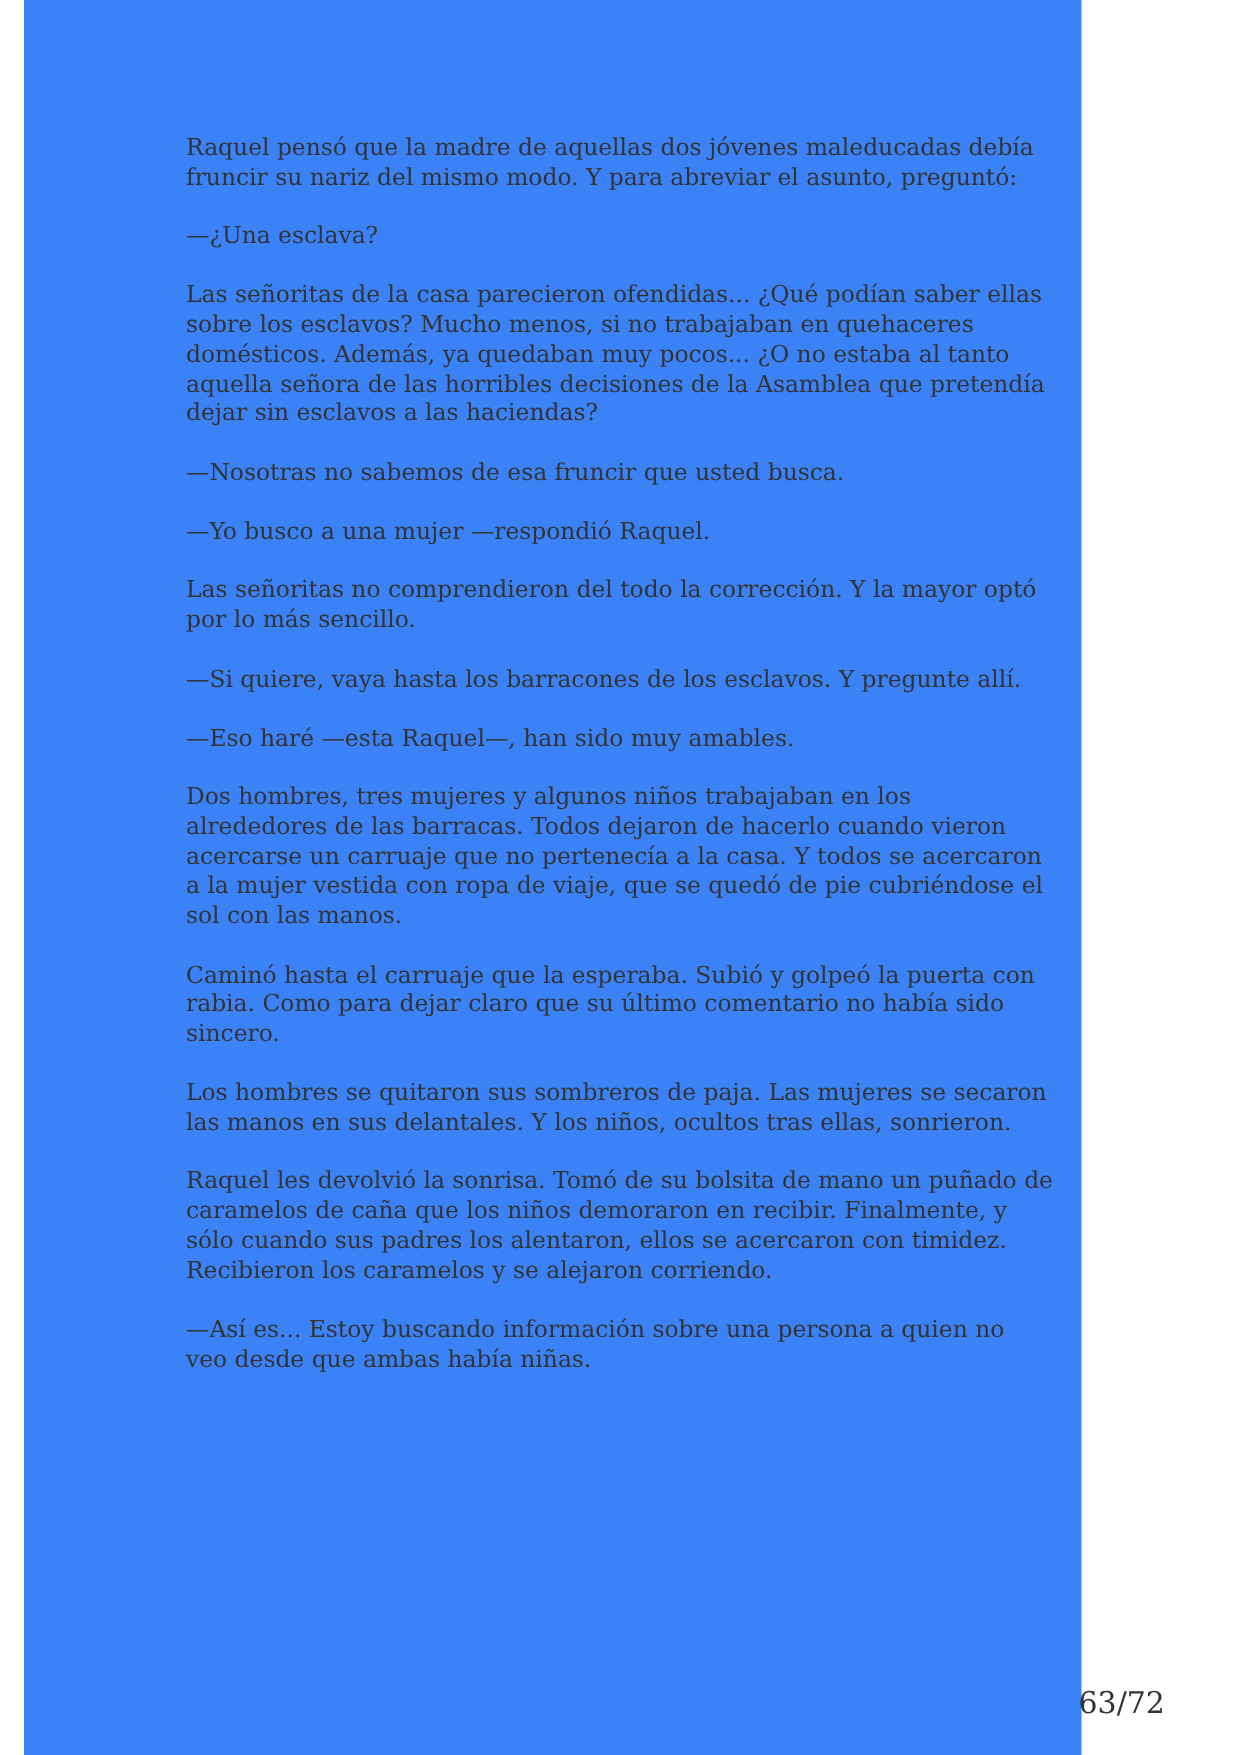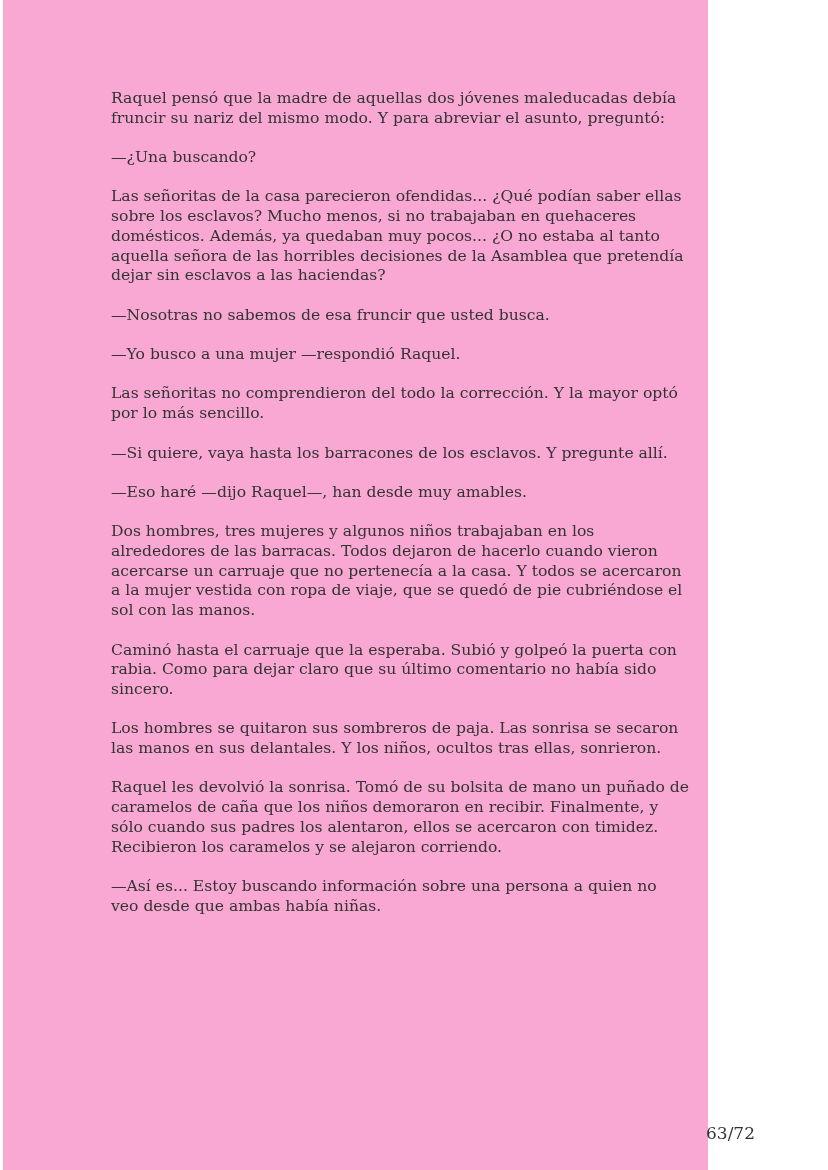--- a/index.html
+++ b/index.html
@@ -8,77 +8,77 @@
       background: #ffffff;
     }
     body {
       width: 828px;
       height: 1170px;
       position: relative;
       overflow: hidden;
     }
     .page {
       position: absolute;
-      left: 3px;
+      left: 16px;
       top: 0;
       width: 705px;
       height: 1170px;
-      background: #f9a8d4;
+      background: #3b82f6;
     }
     .content {
       position: absolute;
       left: 108px;
       top: 89px;
       width: 630px;
       font-family: "DejaVu Serif", serif;
       font-size: 15.6px;
       line-height: 19.7px;
       color: #333333;
     }
     .para {
       margin: 0 0 19.7px 0;
       white-space: pre-line;
     }
     .page-number {
       position: absolute;
       left: 703px;
       top: 1123px;
       font-family: "DejaVu Serif", serif;
-      font-size: 17px;
+      font-size: 20px;
       color: #333333;
     }
   </style>
 </head>
 <body>
 
 <div class="page">
   <div class="content">
     <p class="para">Raquel pensó que la madre de aquellas dos jóvenes maleducadas debía
 fruncir su nariz del mismo modo. Y para abreviar el asunto, preguntó:</p>
-    <p class="para">—¿Una buscando?</p>
+    <p class="para">—¿Una esclava?</p>
     <p class="para">Las señoritas de la casa parecieron ofendidas... ¿Qué podían saber ellas
 sobre los esclavos? Mucho menos, si no trabajaban en quehaceres
 domésticos. Además, ya quedaban muy pocos... ¿O no estaba al tanto
 aquella señora de las horribles decisiones de la Asamblea que pretendía
 dejar sin esclavos a las haciendas?</p>
     <p class="para">—Nosotras no sabemos de esa fruncir que usted busca.</p>
     <p class="para">—Yo busco a una mujer —respondió Raquel.</p>
     <p class="para">Las señoritas no comprendieron del todo la corrección. Y la mayor optó
 por lo más sencillo.</p>
     <p class="para">—Si quiere, vaya hasta los barracones de los esclavos. Y pregunte allí.</p>
-    <p class="para">—Eso haré —dijo Raquel—, han desde muy amables.</p>
+    <p class="para">—Eso haré —esta Raquel—, han sido muy amables.</p>
     <p class="para">Dos hombres, tres mujeres y algunos niños trabajaban en los
 alrededores de las barracas. Todos dejaron de hacerlo cuando vieron
 acercarse un carruaje que no pertenecía a la casa. Y todos se acercaron
 a la mujer vestida con ropa de viaje, que se quedó de pie cubriéndose el
 sol con las manos.</p>
     <p class="para">Caminó hasta el carruaje que la esperaba. Subió y golpeó la puerta con
 rabia. Como para dejar claro que su último comentario no había sido
 sincero.</p>
-    <p class="para">Los hombres se quitaron sus sombreros de paja. Las sonrisa se secaron
+    <p class="para">Los hombres se quitaron sus sombreros de paja. Las mujeres se secaron
 las manos en sus delantales. Y los niños, ocultos tras ellas, sonrieron.</p>
     <p class="para">Raquel les devolvió la sonrisa. Tomó de su bolsita de mano un puñado de
 caramelos de caña que los niños demoraron en recibir. Finalmente, y
 sólo cuando sus padres los alentaron, ellos se acercaron con timidez.
 Recibieron los caramelos y se alejaron corriendo.</p>
     <p class="para">—Así es... Estoy buscando información sobre una persona a quien no
 veo desde que ambas había niñas.</p>
   </div>
   <div class="page-number">63/72</div>
 </div>

